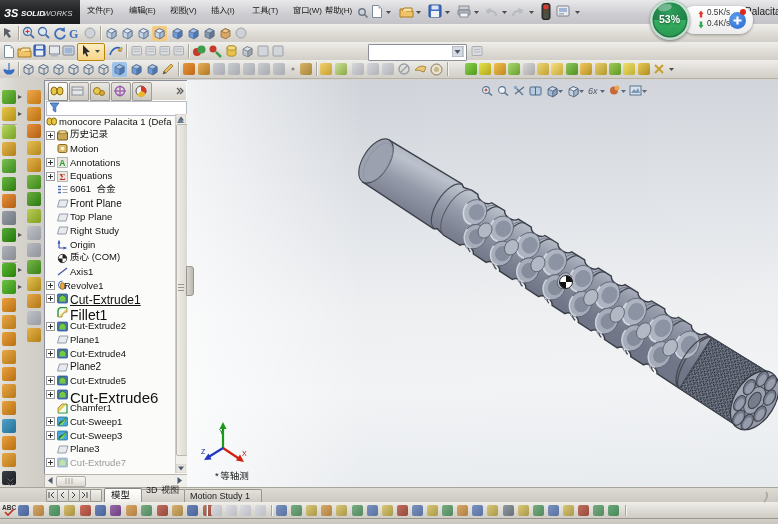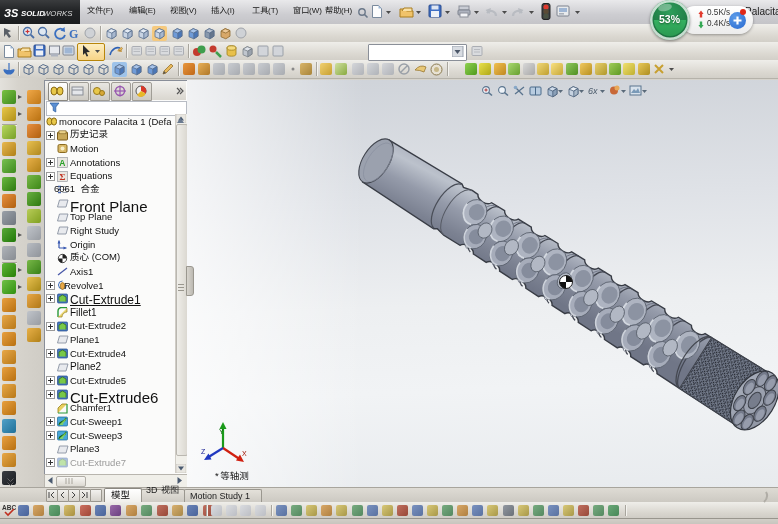--- a/index.html
+++ b/index.html
@@ -579,35 +579,35 @@
         <text x="2.4" y="8.8" font-family="Liberation Serif" font-size="9" font-weight="bold" fill="#c03020">Σ</text>
       </g>
     </svg>
 <div class="tx" style="left:70px;top:170.3px;font-size:9.5px;color:#111;">Equations</div>
 <svg class="ab" style="left:57px;top:184.25000000000003px;" width="11" height="11" viewBox="0 0 11 11">
       <g>
         <path d="M1 2.5 h3 M1 5.5 h3 M1 8.5 h3" stroke="#4868b0" stroke-width="1.6"></path>
         <path d="M5.5 2.5 h5 M5.5 5.5 h5 M5.5 8.5 h5" stroke="#9aa2ae" stroke-width="1.2"></path>
       </g>
     </svg>
-<div class="ab" style="left:54px;top:183.75000000000003px;height:12px"><svg width="49" height="12" viewBox="0 0 49 12" style="vertical-align:top">
+<div class="ab" style="left:70px;top:183.75000000000003px;height:12px"><svg width="49" height="12" viewBox="0 0 49 12" style="vertical-align:top">
         <text x="0.0" y="8.36" font-family="Liberation Sans" font-size="9.5" fill="#111" xml:space="preserve">6061&nbsp;</text>
         <g transform="translate(26.6,0) scale(9.5)">
           <path d="M0.517 0.037C0.415 0.192 0.23 0.326 0.04 0.401C0.061 0.418 0.082 0.447 0.094 0.467C0.146 0.444 0.198 0.417 0.248 0.386V0.436H0.753V0.369C0.805 0.402 0.859 0.431 0.916 0.458C0.927 0.434 0.95 0.407 0.969 0.39C0.81 0.323 0.668 0.24 0.551 0.116L0.583 0.071ZM0.277 0.367C0.362 0.311 0.441 0.244 0.506 0.17C0.582 0.25 0.662 0.313 0.749 0.367ZM0.196 0.556V0.958H0.272V0.902H0.738V0.954H0.817V0.556ZM0.272 0.832V0.624H0.738V0.832Z" fill="#111" vector-effect="non-scaling-stroke"></path>
         </g>
         <g transform="translate(36.1,0) scale(9.5)">
           <path d="M0.198 0.662C0.236 0.719 0.275 0.798 0.291 0.846L0.356 0.818C0.34 0.769 0.299 0.693 0.26 0.638ZM0.733 0.637C0.708 0.693 0.663 0.773 0.628 0.823L0.685 0.847C0.721 0.801 0.767 0.728 0.804 0.665ZM0.499 0.031C0.404 0.18 0.219 0.297 0.03 0.358C0.05 0.376 0.07 0.405 0.082 0.427C0.136 0.407 0.19 0.383 0.241 0.354V0.41H0.458V0.546H0.113V0.615H0.458V0.862H0.068V0.931H0.934V0.862H0.537V0.615H0.888V0.546H0.537V0.41H0.758V0.347C0.812 0.378 0.867 0.404 0.919 0.423C0.931 0.403 0.954 0.374 0.972 0.358C0.82 0.31 0.642 0.206 0.544 0.098L0.569 0.062ZM0.746 0.34H0.266C0.354 0.288 0.435 0.224 0.501 0.151C0.568 0.22 0.655 0.287 0.746 0.34Z" fill="#111" vector-effect="non-scaling-stroke"></path>
         </g>
       </svg></div>
 <svg class="ab" style="left:57px;top:197.90000000000003px;" width="12" height="11" viewBox="0 0 12 11">
       <g>
         <path d="M2.5 2 L11 2 L9 9 L0.5 9 Z" fill="#dfe3e8" fill-opacity="0.7" stroke="#8a93a2" stroke-width="0.9"></path>
       </g>
     </svg>
-<div class="tx" style="left:70px;top:197.60000000000002px;font-size:15px;color:#111;text-align:right;">Front Plane</div>
+<div class="tx" style="left:70px;top:197.60000000000002px;font-size:10px;color:#111;text-align:right;">Front Plane</div>
 <svg class="ab" style="left:57px;top:211.55000000000004px;" width="12" height="11" viewBox="0 0 12 11">
       <g>
         <path d="M2.5 2 L11 2 L9 9 L0.5 9 Z" fill="#dfe3e8" fill-opacity="0.7" stroke="#8a93a2" stroke-width="0.9"></path>
       </g>
     </svg>
 <div class="tx" style="left:70px;top:211.25000000000003px;font-size:9.5px;color:#111;">Top Plane</div>
 <svg class="ab" style="left:57px;top:225.20000000000005px;" width="12" height="11" viewBox="0 0 12 11">
       <g>
         <path d="M2.5 2 L11 2 L9 9 L0.5 9 Z" fill="#dfe3e8" fill-opacity="0.7" stroke="#8a93a2" stroke-width="0.9"></path>
       </g>
@@ -665,21 +665,21 @@
         <path d="M2 8.5 V4 l3.5-2 3.5 2 v4.5" fill="#78c848" stroke="#306a10" stroke-width="0.7"></path>
       </g>
     </svg>
 <div class="tx" style="left:70px;top:293.15px;font-size:12px;color:#111;text-decoration:underline;">Cut-Extrude1</div>
 <svg class="ab" style="left:57px;top:307.09999999999997px;" width="11" height="11" viewBox="0 0 11 11">
       <g>
         <path d="M1 10 V4 a3.5 3.5 0 0 1 3.5-3.5 H10" fill="none" stroke="#289838" stroke-width="1.4"></path>
         <path d="M1 10 h4 a5 5 0 0 1 5-5 v-4" fill="#e8d060" fill-opacity="0.9" stroke="#98801a" stroke-width="0.7"></path>
       </g>
     </svg>
-<div class="tx" style="left:70px;top:306.79999999999995px;font-size:10px;color:#111;">Fillet1</div>
+<div class="tx" style="left:70px;top:306.79999999999995px;font-size:14px;color:#111;">Fillet1</div>
 <svg class="ab" style="left:46px;top:321.6499999999999px;" width="9" height="9" viewBox="0 0 9 9">
       <rect x="0.5" y="0.5" width="8" height="8" fill="#fff" stroke="#9a9a9a"></rect>
       <line x1="2" y1="4.5" x2="7" y2="4.5" stroke="#333"></line>
       <line x1="4.5" y1="2" x2="4.5" y2="7" stroke="#333"></line>
     </svg>
 <svg class="ab" style="left:57px;top:320.74999999999994px;" width="11" height="11" viewBox="0 0 11 11">
       <g>
         <rect x="0.5" y="1" width="10" height="9" rx="1" fill="#4878c0" stroke="#20488a" stroke-width="0.7"></rect>
         <path d="M2 8.5 V4 l3.5-2 3.5 2 v4.5" fill="#78c848" stroke="#306a10" stroke-width="0.7"></path>
       </g>

